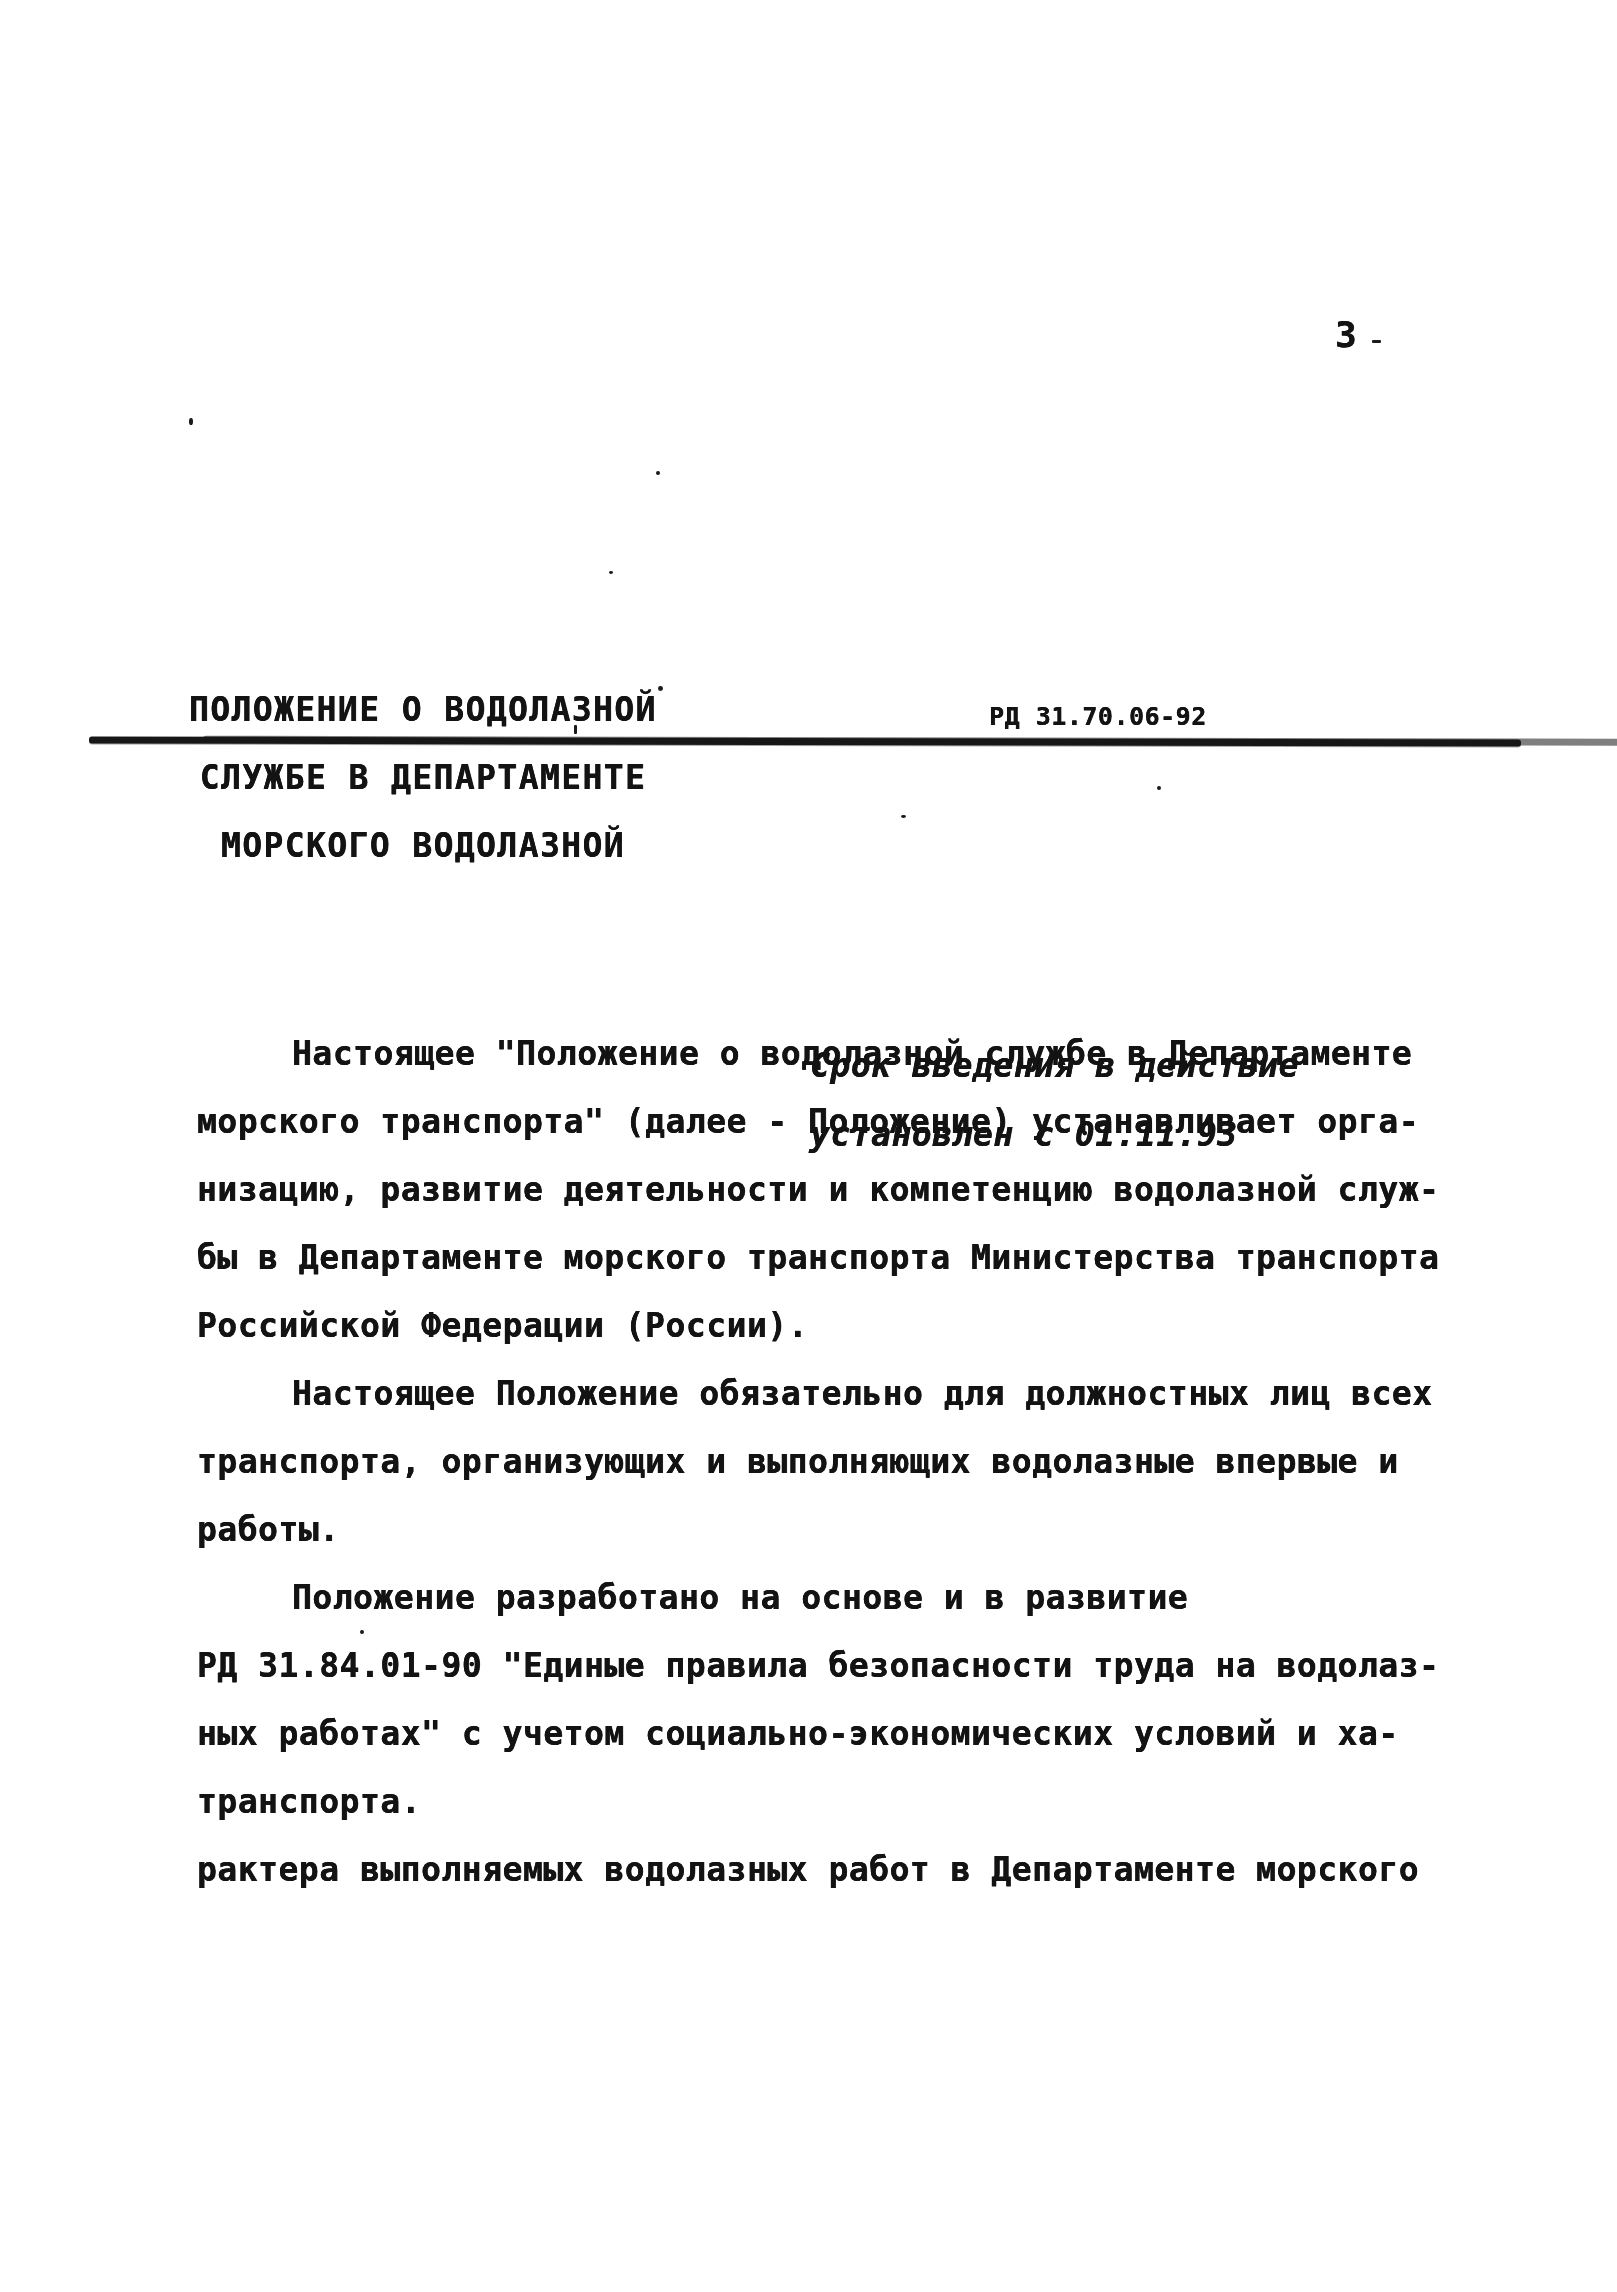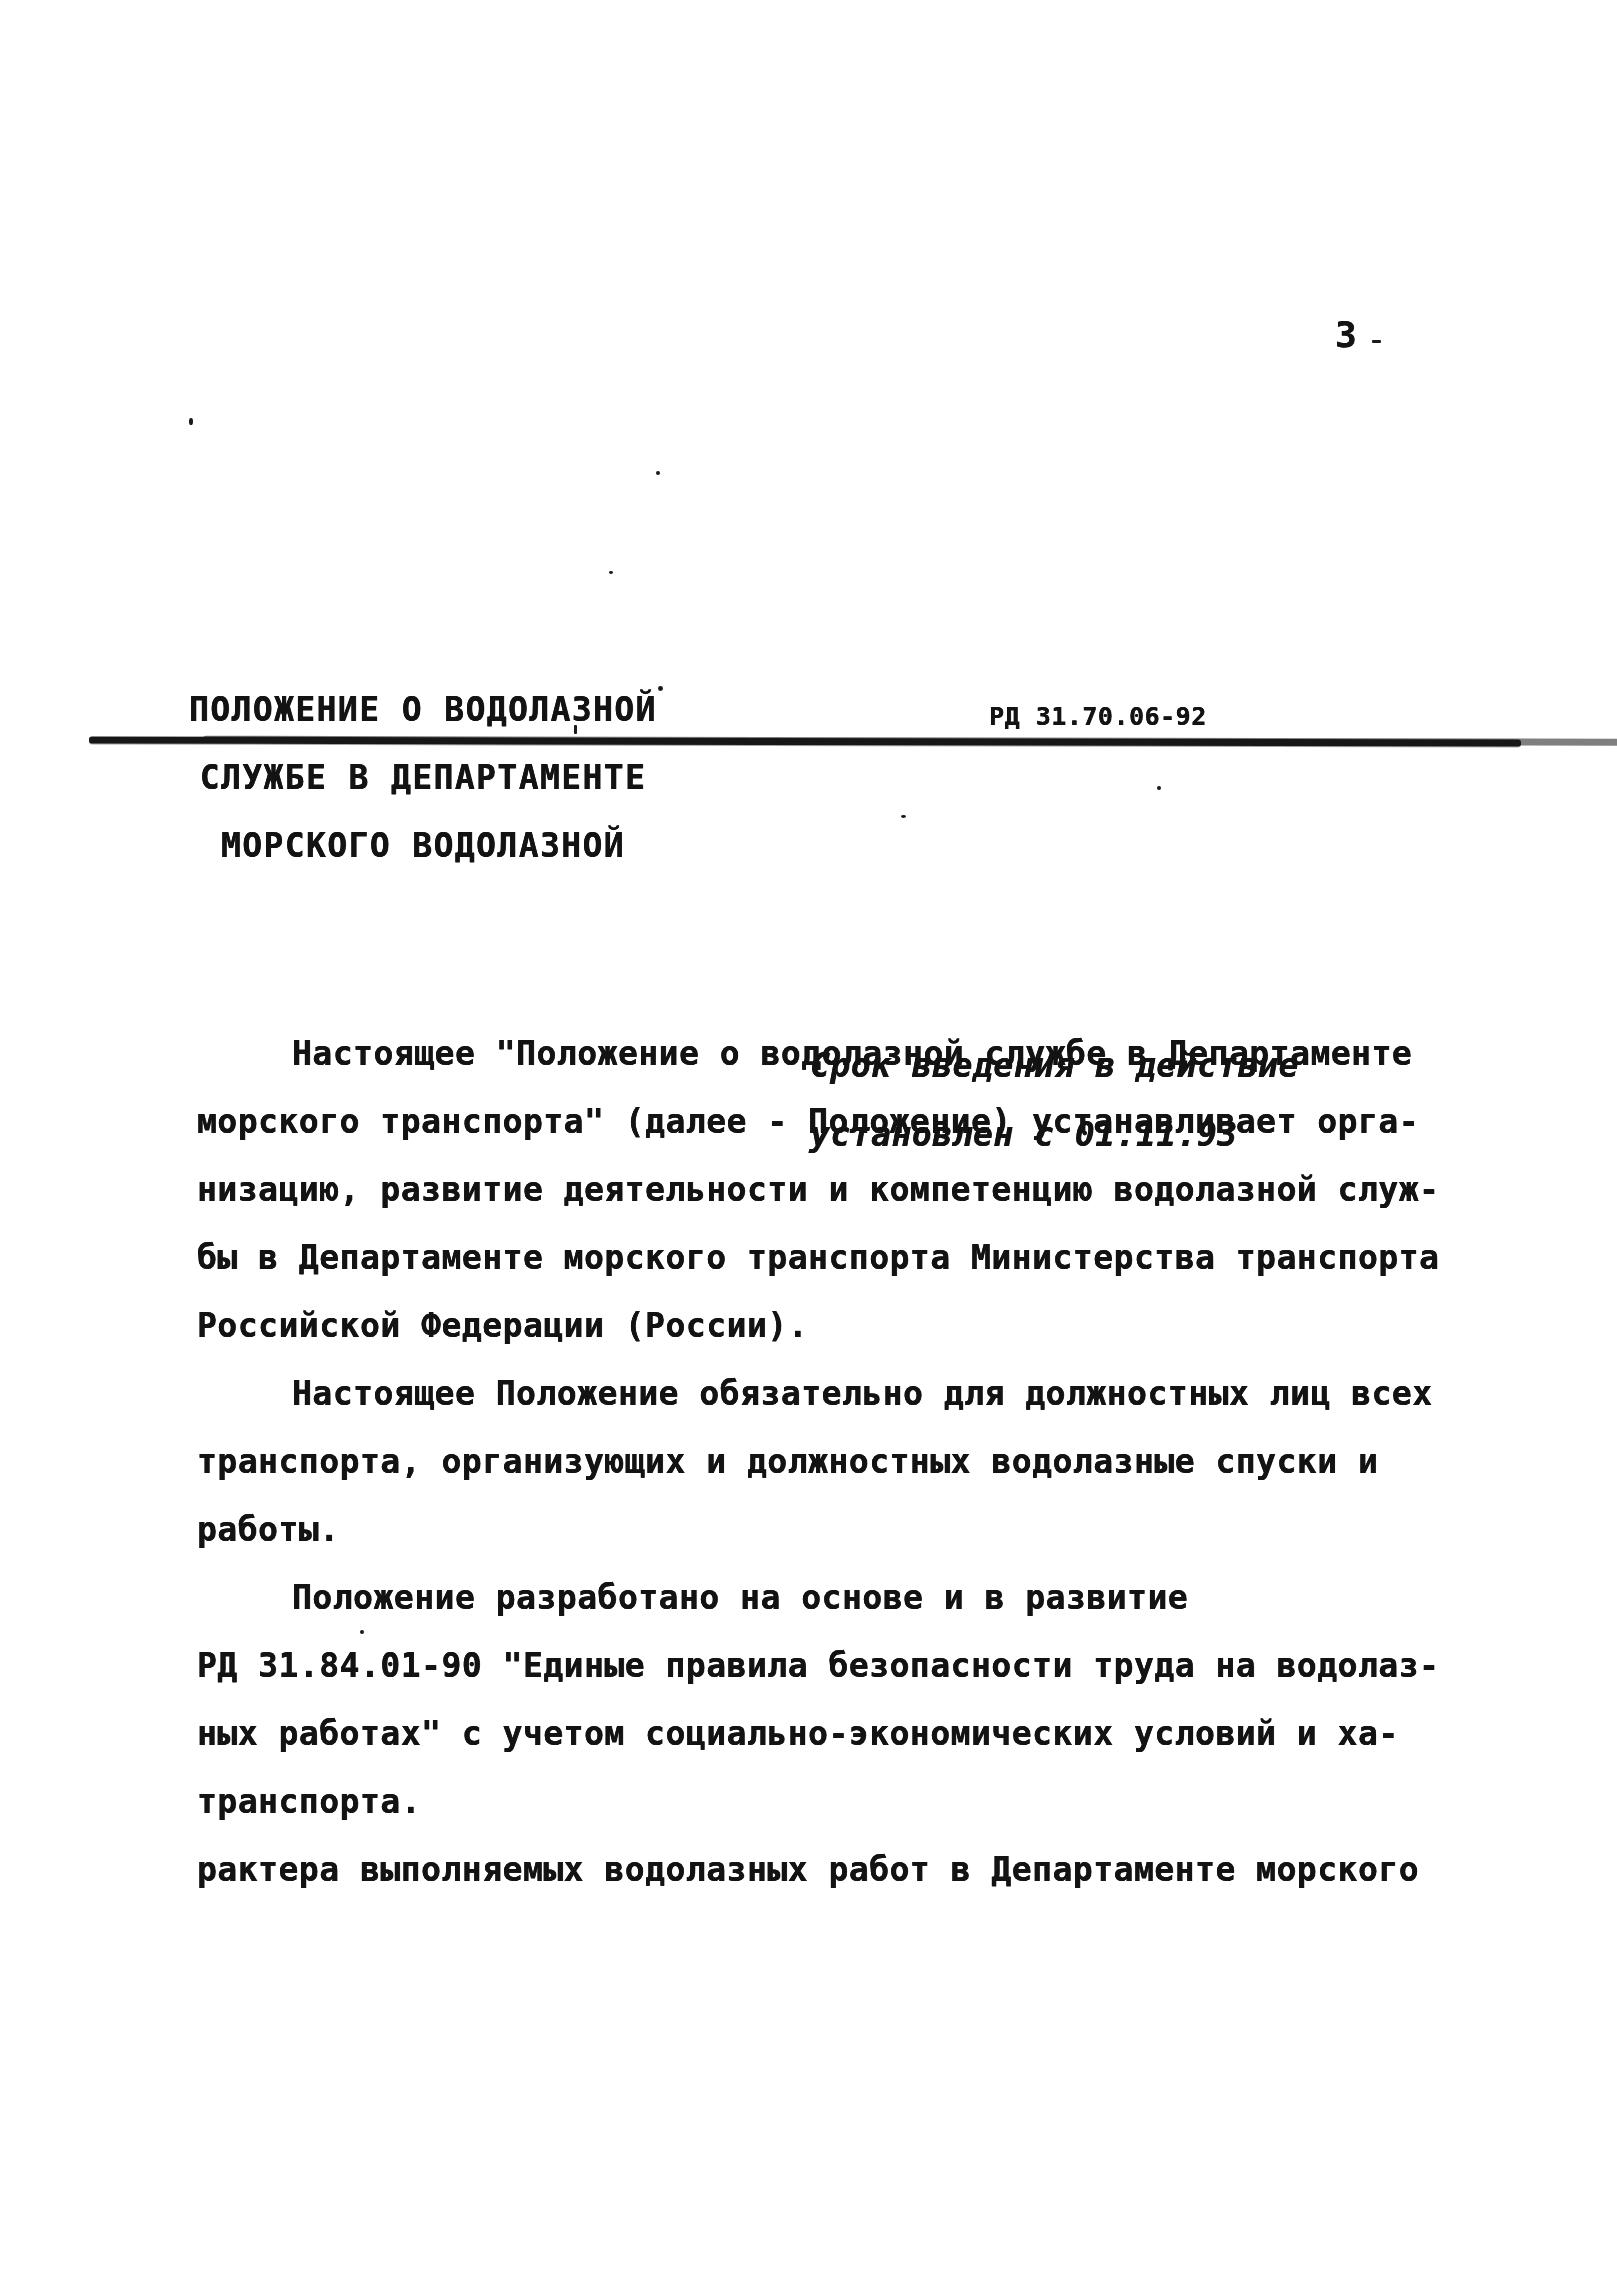--- a/index.html
+++ b/index.html
@@ -106,21 +106,21 @@
   <div class="line">Срок введения в действие</div><div class="line">установлен с 01.11.93</div></div>
 
   <div class="body-block txt">
 
   <div class="line indent">Настоящее "Положение о водолазной службе в Департаменте</div>
       <div class="line">морского транспорта" (далее - Положение) устанавливает орга-</div>
       <div class="line">низацию, развитие деятельности и компетенцию водолазной служ-</div>
       <div class="line">бы в Департаменте морского транспорта Министерства транспорта</div>
       <div class="line">Российской Федерации (России).</div>
       <div class="line indent">Настоящее Положение обязательно для должностных лиц всех</div>
-      <div class="line">транспорта, организующих и должностных водолазные спуски и</div>
+      <div class="line">транспорта, организующих и выполняющих водолазные впервые и</div>
       <div class="line">работы.</div>
       <div class="line indent">Положение разработано на основе и в развитие</div>
       <div class="line">РД 31.84.01-90 "Единые правила безопасности труда на водолаз-</div>
       <div class="line">ных работах" с учетом социально-экономических условий и ха-</div>
       <div class="line">транспорта.</div>
       <div class="line">рактера выполняемых водолазных работ в Департаменте морского</div>
     </div>
 
   <div class="speck" style="left:189px; top:418px; width:3.8px; height:6.7px;"></div>
   <div class="speck" style="left:658px; top:686px; width:4.8px; height:4.8px;"></div>

